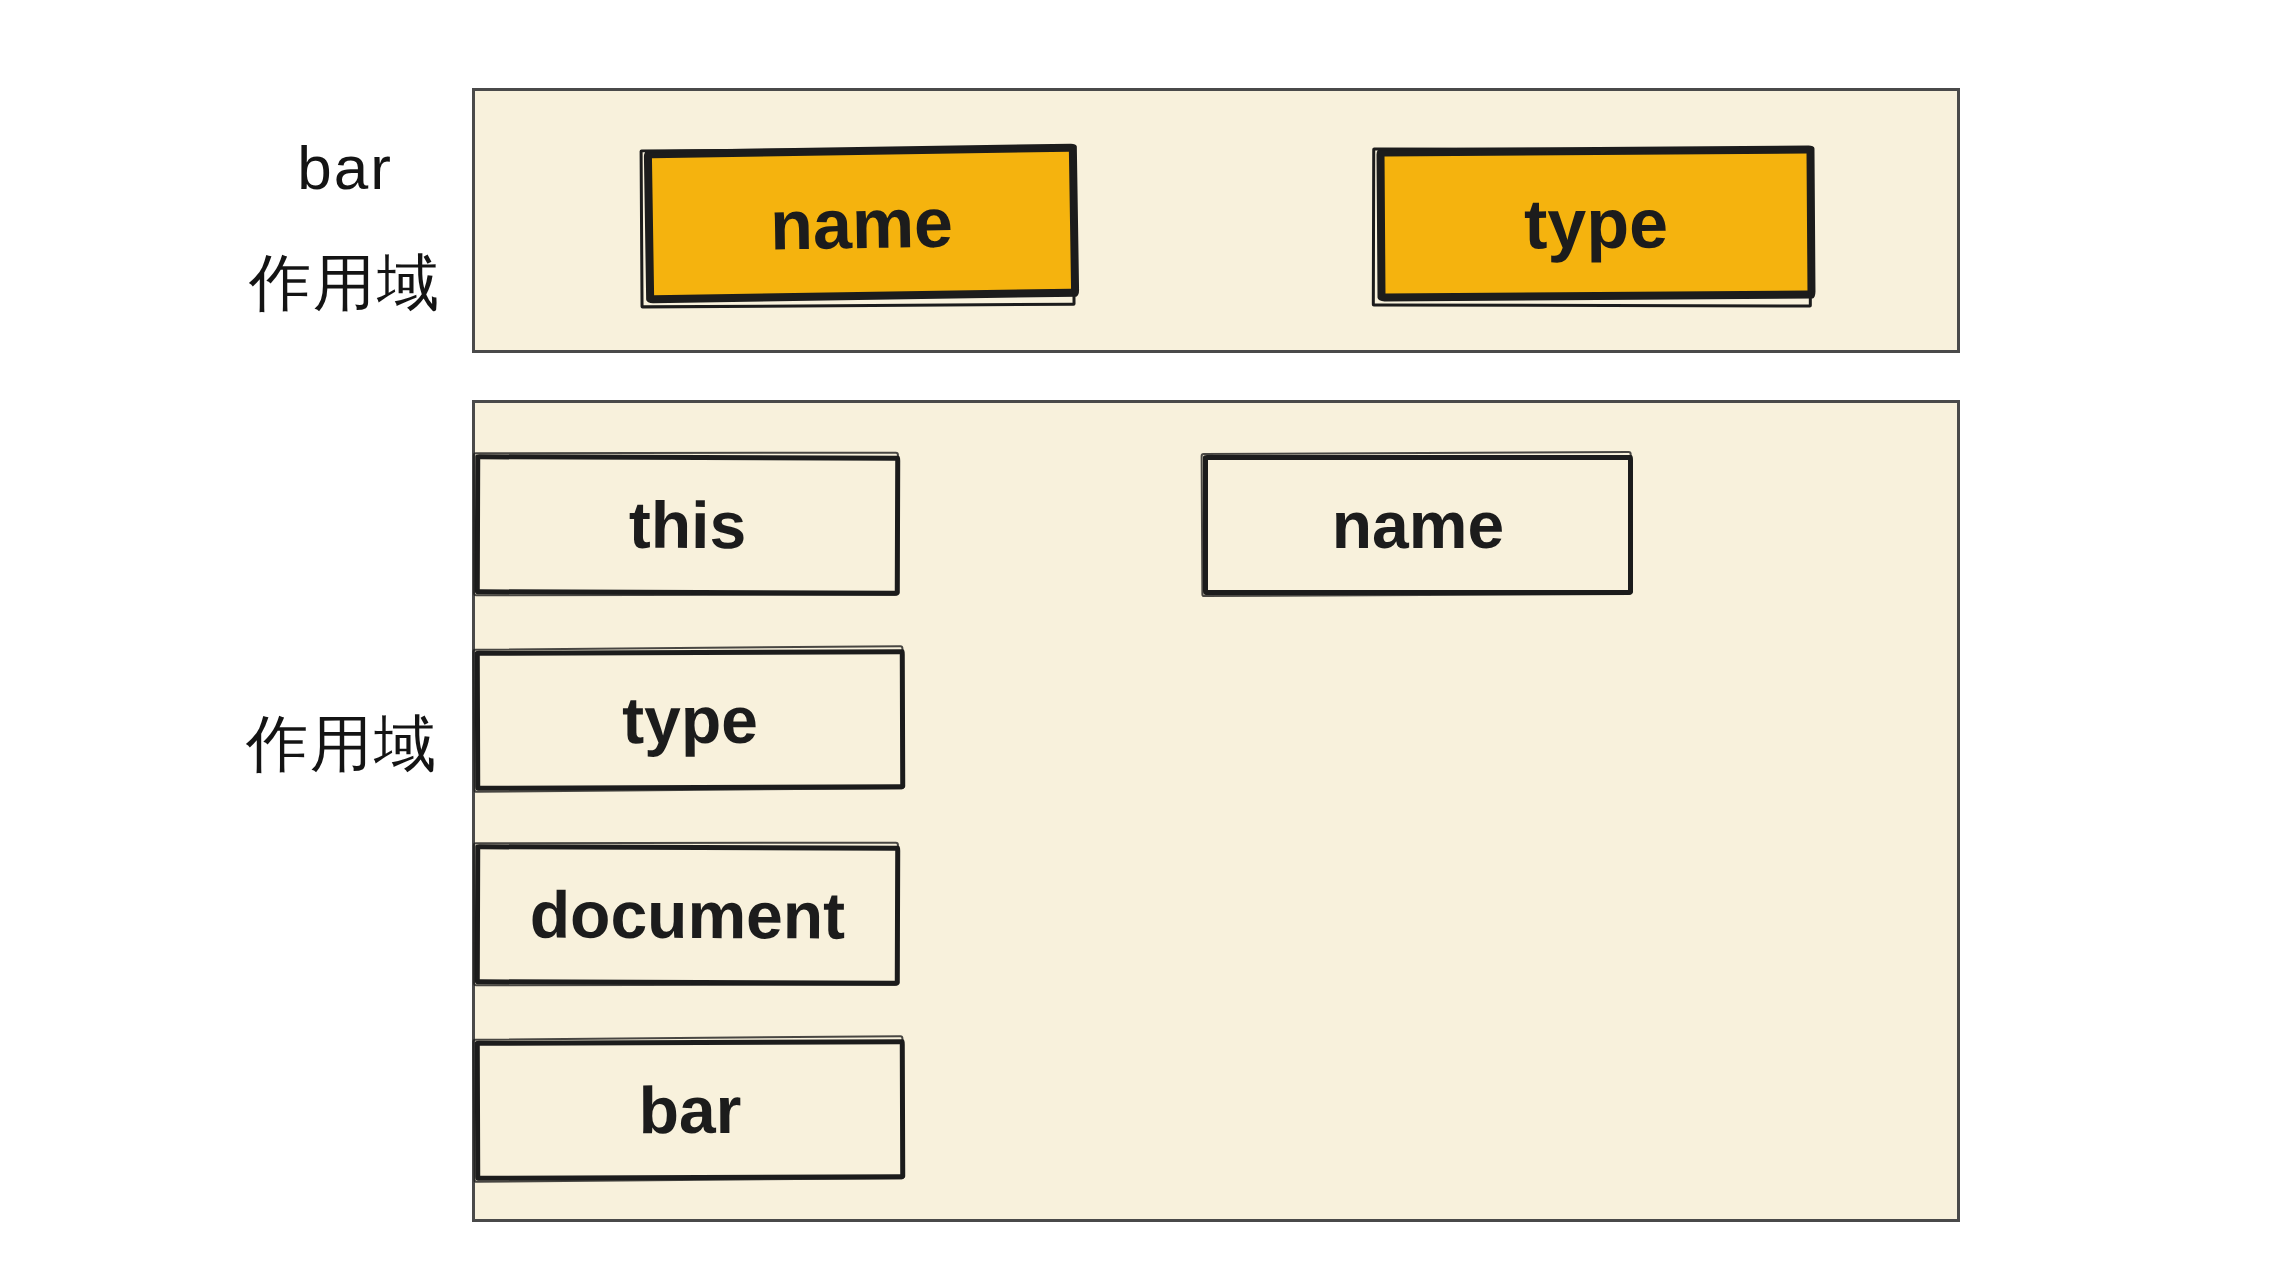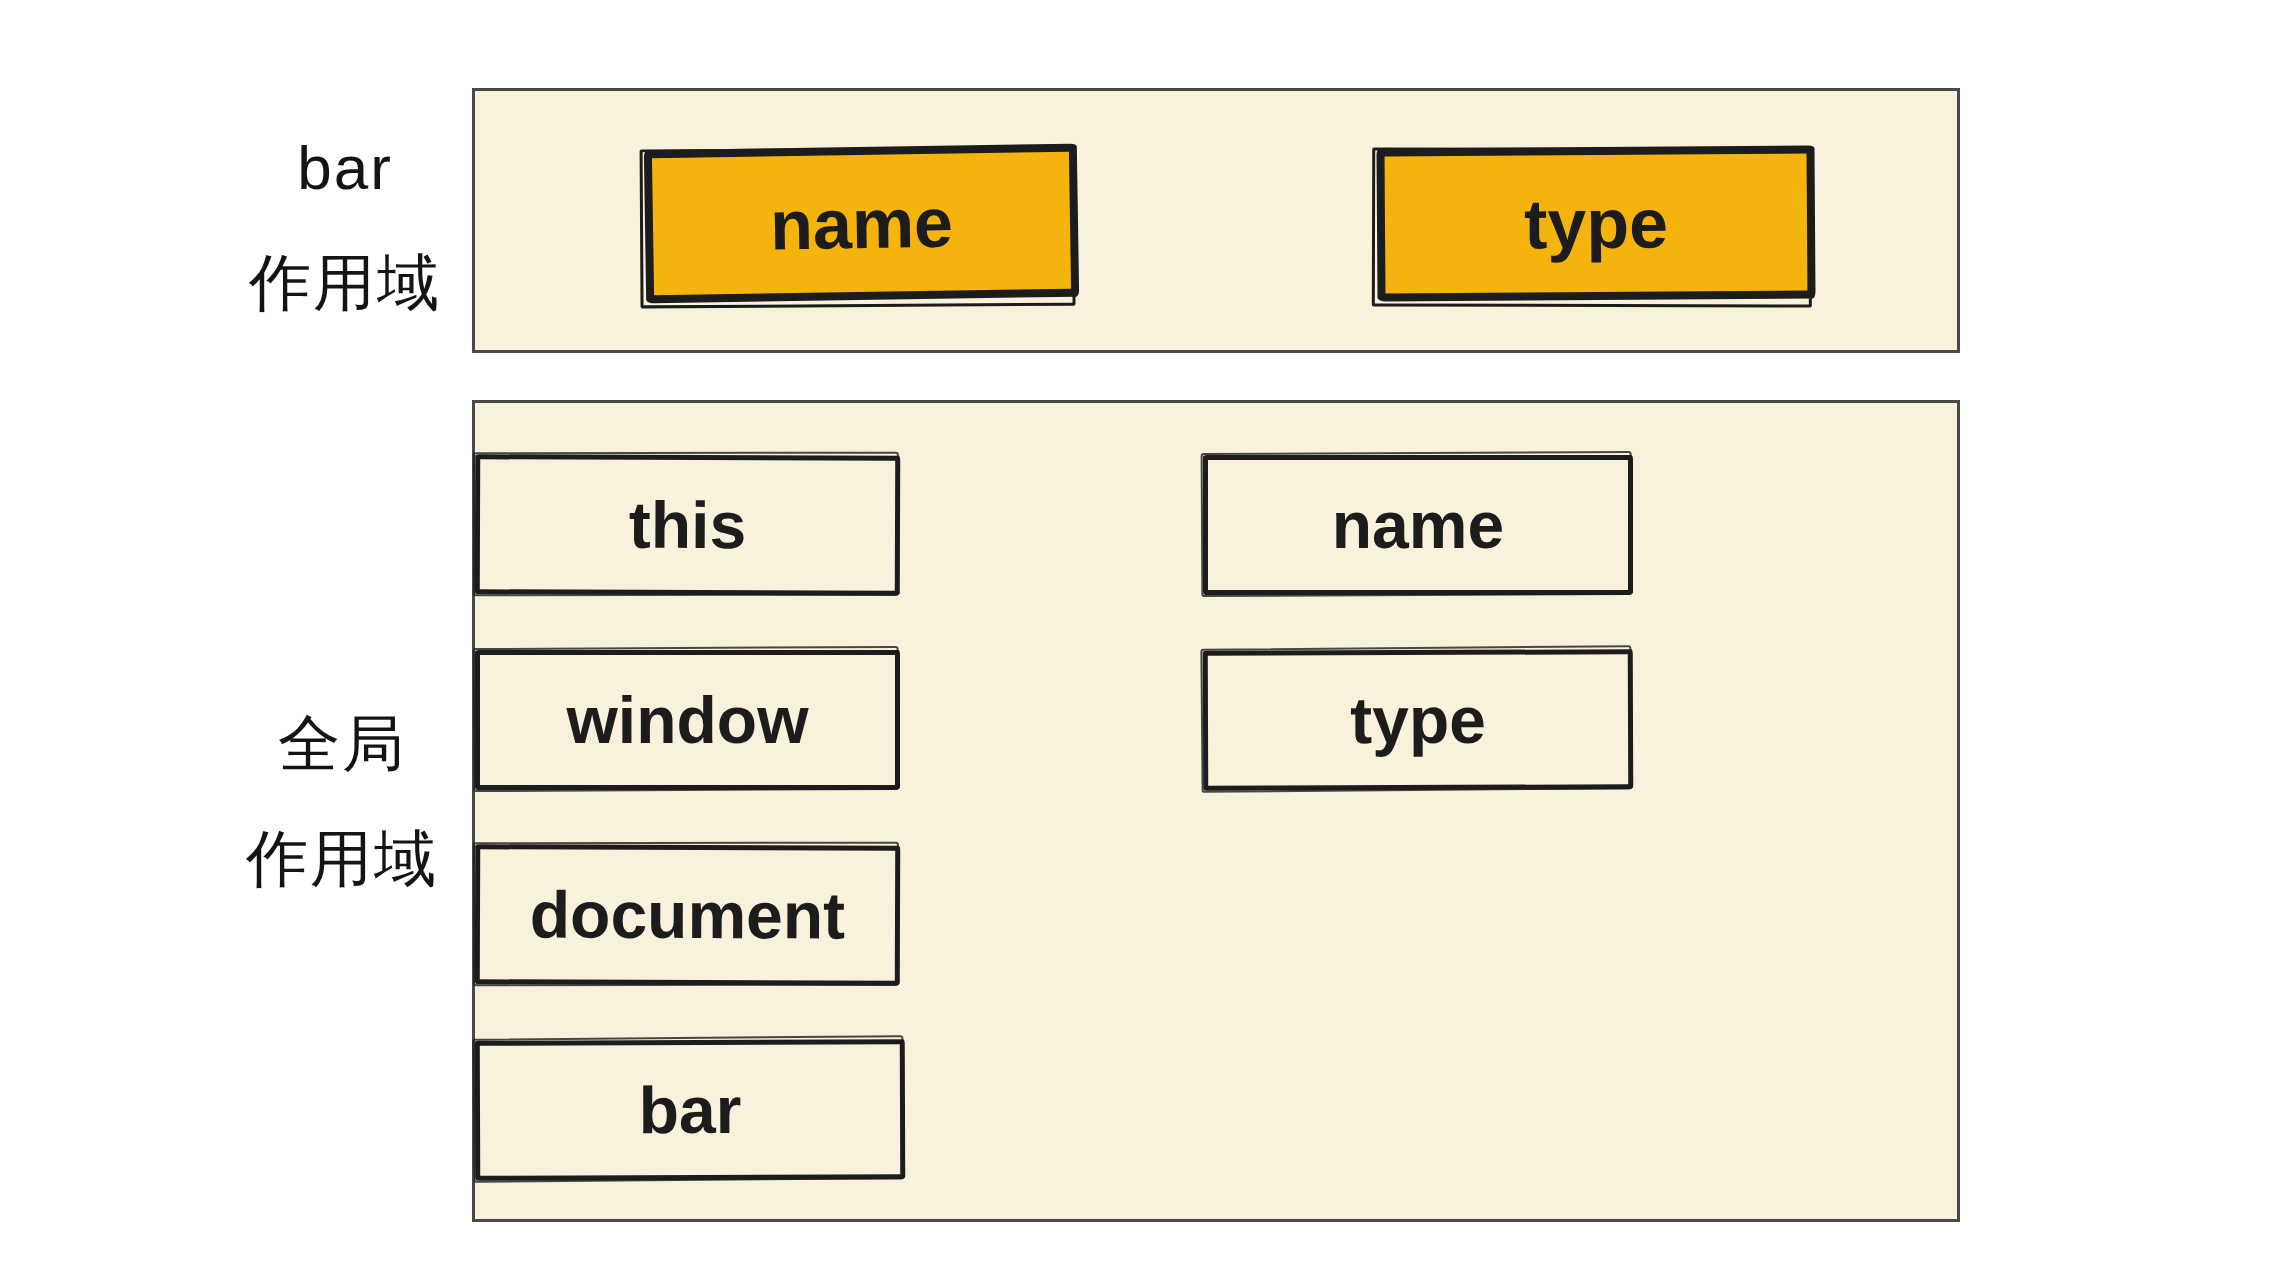--- a/index.html
+++ b/index.html
@@ -134,39 +134,35 @@
   <div class="panel panel-top">
     <div class="highlight-box hb-name">
       <span>name</span>
     </div>
     <div class="highlight-box hb-type">
       <span>type</span>
     </div>
   </div>
 
   <div class="label-block label-bottom">
-    <div>全局</div>
     <div>作用域</div>
   </div>
 
   <div class="panel panel-bottom">
 
     <div class="slot-row">
       <div class="slot-box">
         <span>this</span>
       </div>
       <div class="slot-box right-col">
         <span>name</span>
       </div>
     </div>
 
     <div class="slot-row">
-      <div class="slot-box">
-        <span>window</span>
-      </div>
       <div class="slot-box right-col">
         <span>type</span>
       </div>
     </div>
 
     <div class="slot-row">
       <div class="slot-box">
         <span>document</span>
       </div>
     </div>

